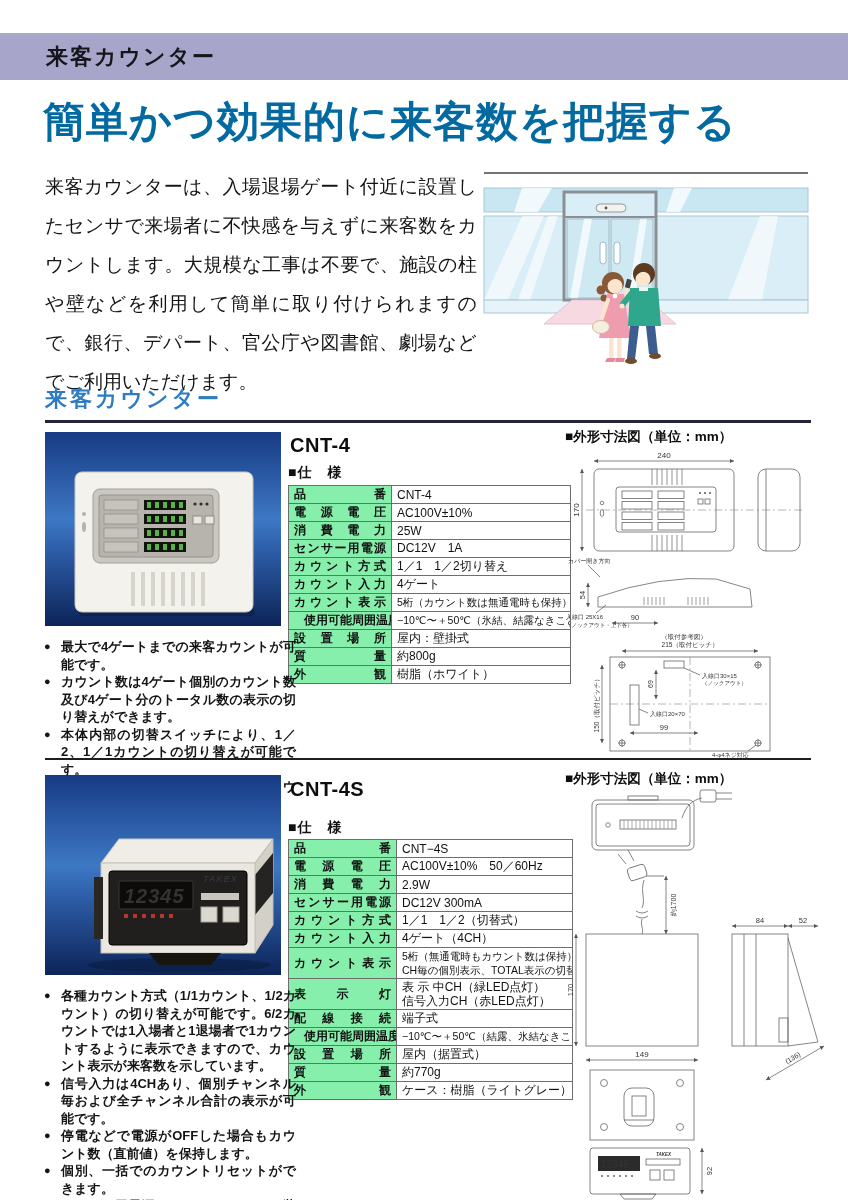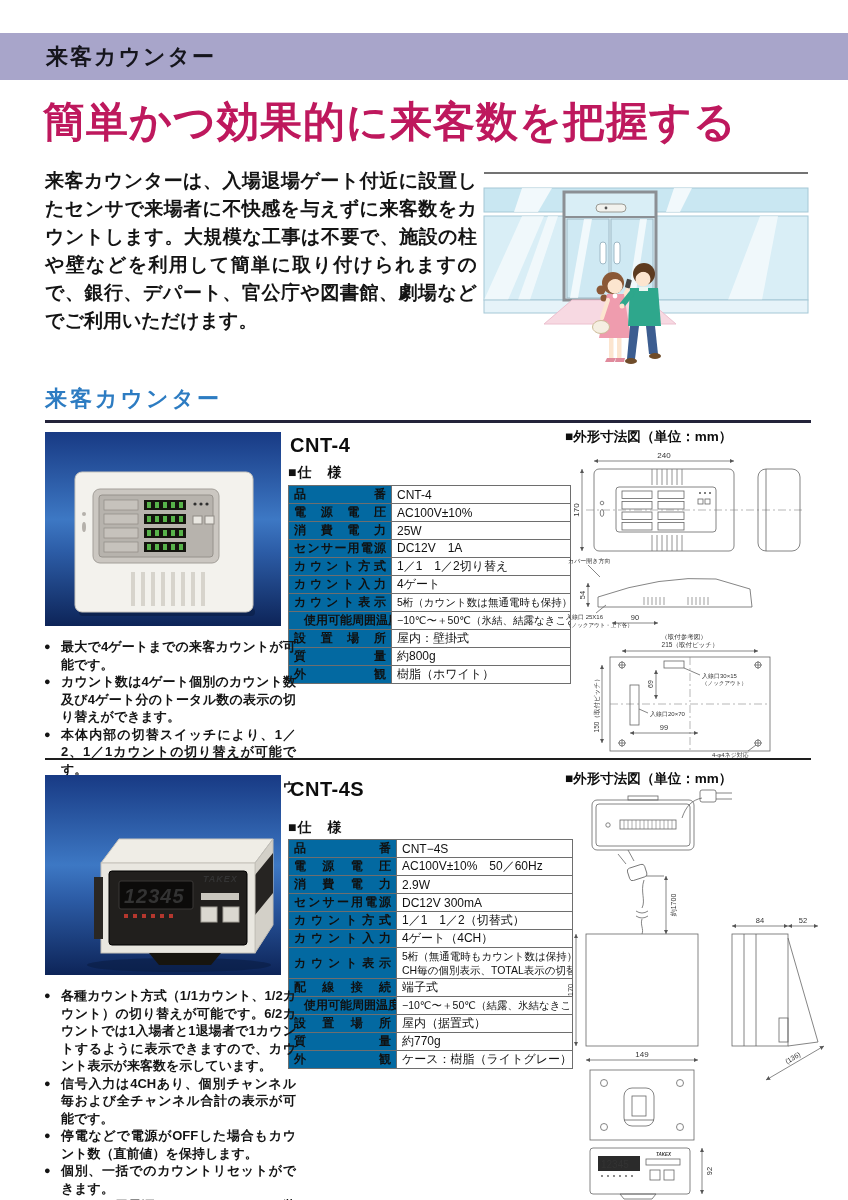--- a/index.html
+++ b/index.html
@@ -1,38 +1,38 @@
 <!DOCTYPE html>
 <html><head>
 <meta charset="utf-8">
 <style>
   html,body{margin:0;padding:0;}
   body{width:848px;height:1200px;background:#ffffff;position:relative;overflow:hidden;
        font-family:"Liberation Sans","DejaVu Sans",sans-serif;color:#111;}
   .header-bar{position:absolute;left:0;top:33px;width:848px;height:47px;background:#a8a5ca;display:flex;align-items:center;}
   .header-bar span{margin-left:46px;font-size:22px;font-weight:bold;color:#15151c;letter-spacing:2px;}
-  .main-title{position:absolute;left:43px;top:94px;margin:0;font-size:42px;font-weight:bold;color:#be185d;letter-spacing:1px;white-space:nowrap;}
-  .intro{position:absolute;left:45px;top:167px;width:432px;margin:0;font-size:19px;line-height:28px;
-         font-weight:700;color:#141414;text-align:justify;}
+  .main-title{position:absolute;left:43px;top:94px;margin:0;font-size:42px;font-weight:bold;color:#0369a1;letter-spacing:1px;white-space:nowrap;}
+  .intro{position:absolute;left:45px;top:167px;width:432px;margin:0;font-size:19px;line-height:39px;
+         font-weight:400;color:#141414;text-align:justify;}
   .illustration{position:absolute;left:478px;top:168px;width:334px;height:208px;}
   .section-heading{position:absolute;left:45px;top:384px;width:766px;border-bottom:3px solid #23233a;padding-bottom:6px;}
   .section-heading span{font-size:22px;font-weight:bold;color:#2d7cc2;letter-spacing:3px;}
 
   .photo{position:absolute;left:45px;width:236px;}
   .p1{top:432px;height:194px;}
   .p2{top:775px;height:200px;}
   .model{position:absolute;left:290px;font-size:20px;font-weight:bold;color:#0d0d0d;letter-spacing:.5px;}
   .m1{top:434px;}.m2{top:778px;}
   .spec-title{position:absolute;left:288px;font-size:14px;font-weight:bold;letter-spacing:1px;}
   .st1{top:464px;}.st2{top:819px;}
   table.spec{position:absolute;left:288px;border-collapse:collapse;table-layout:fixed;}
   .t1{top:485px;width:283px;}
   .t2{top:839px;width:285px;}
   .spec th,.spec td{border:1px solid #6e6e6e;padding:0 5px;overflow:hidden;white-space:nowrap;height:15px;}
-  .spec th{background:#0369a1;font-size:12px;font-weight:bold;color:#101010;text-align:justify;text-align-last:justify;}
+  .spec th{background:#86efac;font-size:12px;font-weight:bold;color:#101010;text-align:justify;text-align-last:justify;}
   .t1 th{width:92px;}.t2 th{width:97px;}
   .spec td{font-size:12px;background:#fff;}
   .spec th.sm{font-size:12px;padding-left:15px;}
   .spec td.sm{font-size:10.5px;margin-top:32px;}
   .spec tr.dbl th,.spec tr.dbl td{height:30px;}
   .dbl td div{line-height:14px;}
   .dbl td .l2{font-size:10.5px;}
   ul.features{position:absolute;left:44px;width:252px;margin:0;padding:0;list-style:none;}
   .f1{top:638px;}.f2{top:987px;}
   .features li{display:flex;font-size:13px;line-height:17.5px;font-weight:600;color:#141414;text-align:justify;}
@@ -439,20 +439,27 @@
         <th>カウント入力</th>
         <td>4ゲート（4CH）</td>
       </tr>
   <tr class="dbl">
         <th>カウント表示</th>
         <td>
           <div class="l2">5桁（無通電時もカウント数は保持）</div>
           <div class="l2">CH毎の個別表示、TOTAL表示の切替式</div>
         </td>
       </tr>
+  <tr class="dbl">
+        <th>表 示 灯</th>
+        <td>
+          <div>表 示 中CH（緑LED点灯）</div>
+          <div>信号入力CH（赤LED点灯）</div>
+        </td>
+      </tr>
   <tr>
         <th>配 線 接 続</th>
         <td>端子式</td>
       </tr>
   <tr>
         <th class="sm">使用可能周囲温度</th>
         <td class="sm">−10℃〜＋50℃（結露、氷結なきこと）</td>
       </tr>
   <tr>
         <th>設 置 場 所</th>

